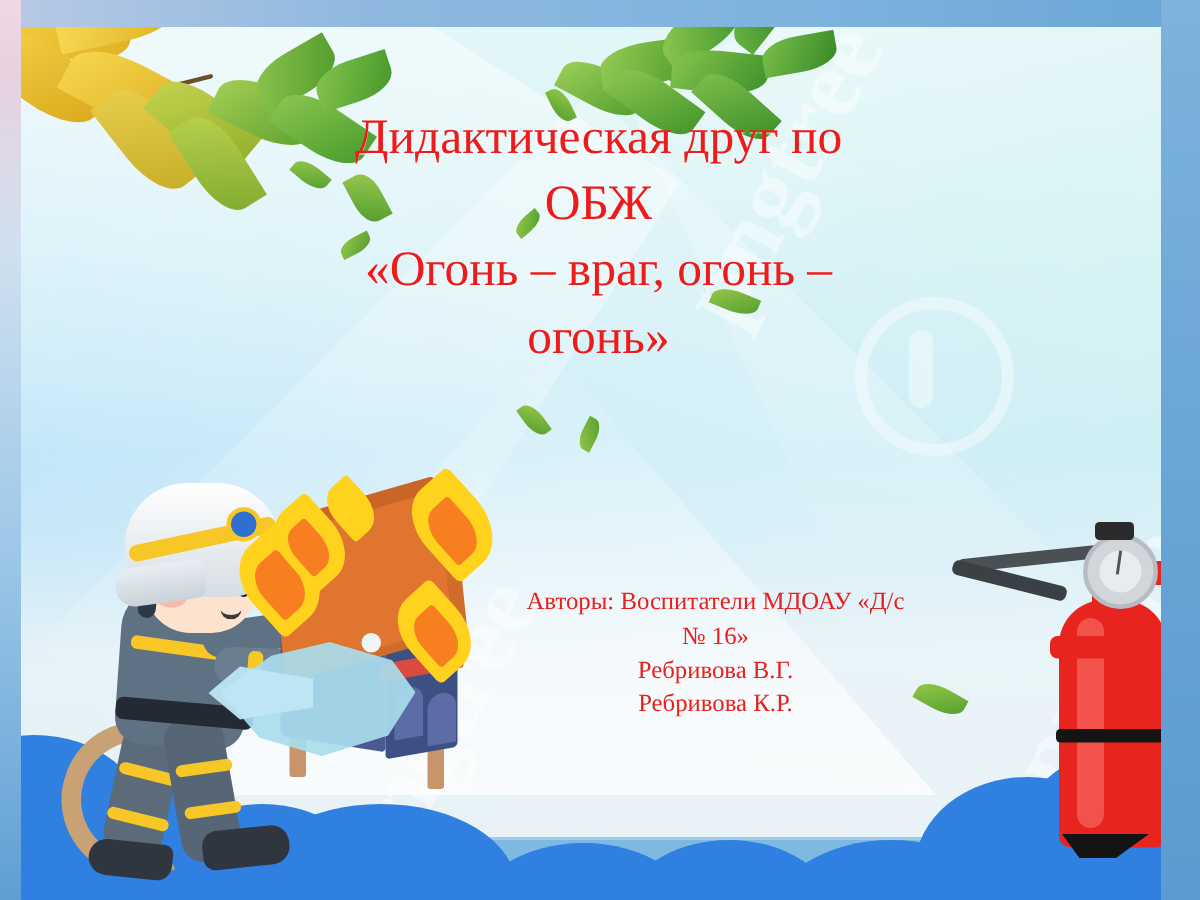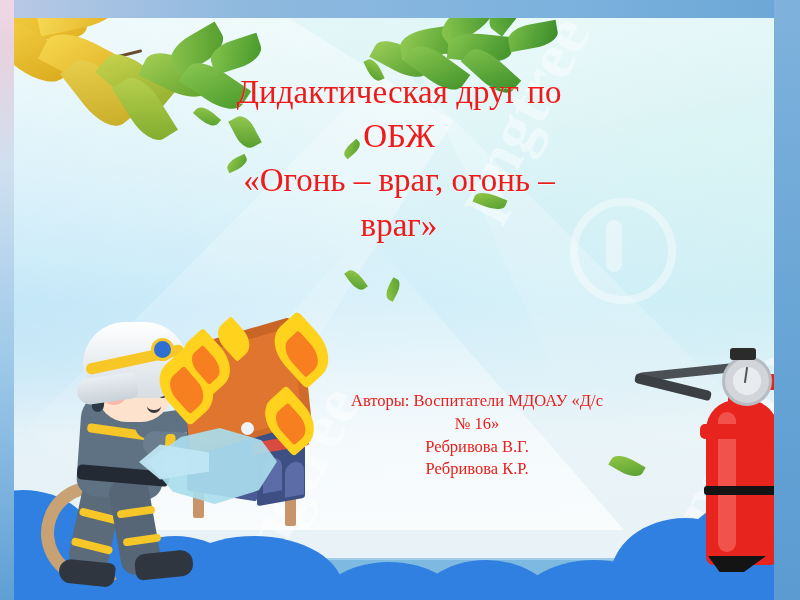--- a/index.html
+++ b/index.html
@@ -260,21 +260,21 @@
       <div class="bub" style="left:402px;bottom:-56px;width:140px;height:96px;"></div>
       <div class="bub" style="left:500px;bottom:-64px;width:160px;height:104px;"></div>
       <div class="bub" style="left:596px;bottom:-40px;width:150px;height:122px;"></div>
       <div class="bub" style="left:664px;bottom:-28px;width:140px;height:128px;"></div>
     </div>
 
     <div id="title">
       <div>Дидактическая друг по</div>
       <div>ОБЖ</div>
       <div>«Огонь – враг, огонь –</div>
-      <div>враг»</div>
+      <div>огонь»</div>
     </div>
 
     <div id="ff">
       <div class="hose"></div>
       <div class="hoseArm"></div>
       <div class="legBack"></div>
       <div class="stripe" style="left:40px;top:196px;width:40px;height:8px;transform:rotate(14deg);"></div>
       <div class="stripe" style="left:32px;top:226px;width:42px;height:8px;transform:rotate(14deg);"></div>
       <div class="bootBack"></div>
       <div class="torso"></div>

